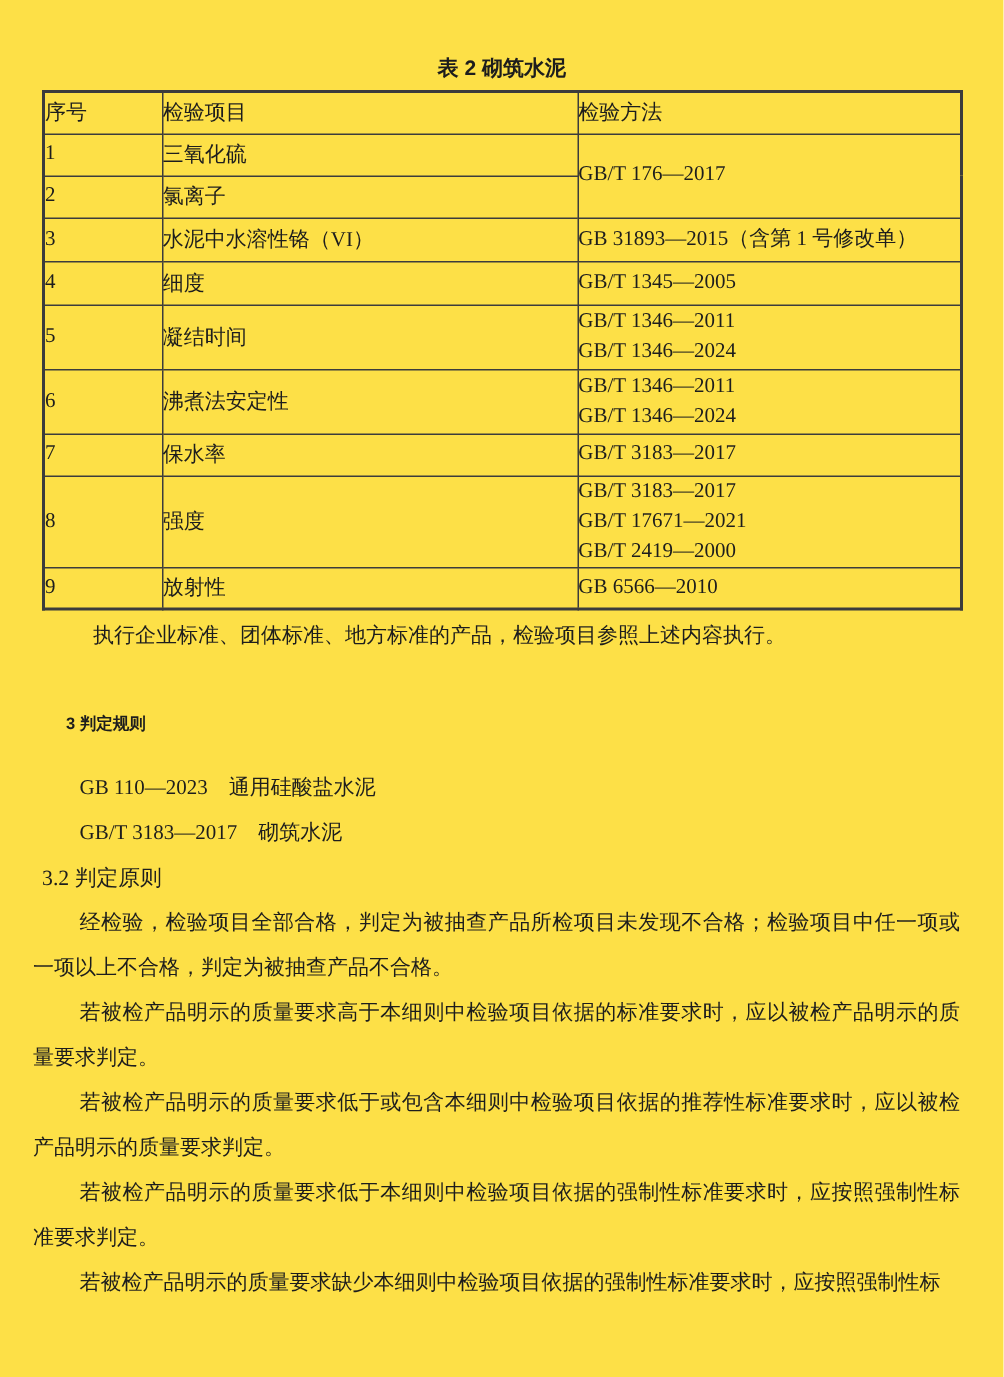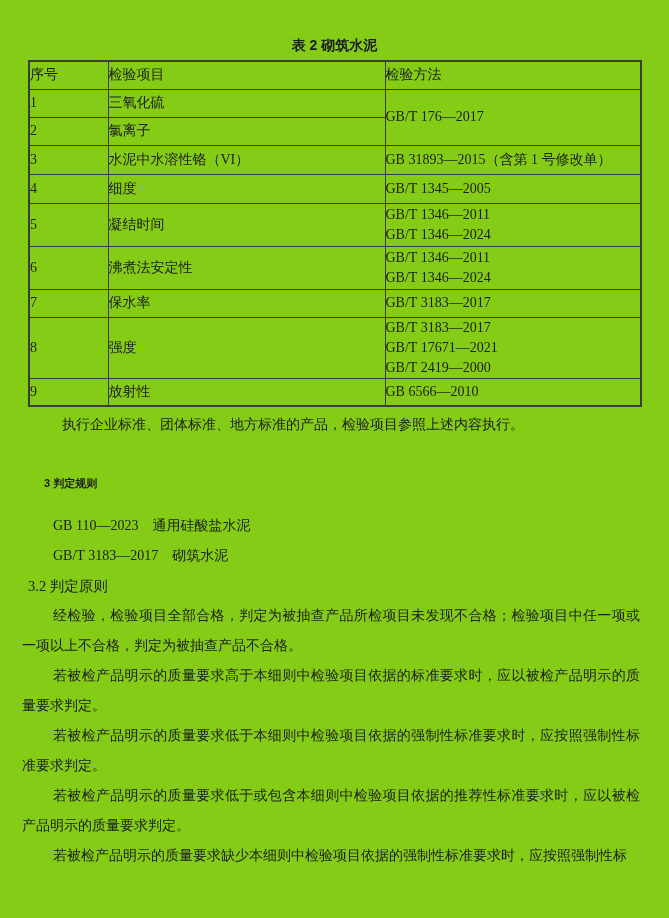--- a/index.html
+++ b/index.html
@@ -1,19 +1,19 @@
 <!DOCTYPE html>
 <html><head>
 <meta charset="utf-8">
 <style>
   html,body { margin:0; padding:0; background:#ffffff; }
   .page {
     position:relative;
     width:669px; height:918px;
-    background:#84cc16;
+    background:#fde047;
     overflow:hidden;
     color:#1d1d1d;
     font-family:"Liberation Serif","DejaVu Serif",serif;
   }
   .caption {
     margin:36px 0 6px 0;
     text-align:center;
     font-family:"Liberation Sans","DejaVu Sans",sans-serif;
     font-weight:bold;
     font-size:14px;
@@ -165,18 +165,18 @@
 
   <div class="sec">
     <h3>3 判定规则</h3>
 
     <p class="ref">GB 110—2023　通用硅酸盐水泥</p>
     <p class="ref">GB/T 3183—2017　砌筑水泥</p>
 
     <h4>3.2 判定原则</h4>
     <p class="para">经检验，检验项目全部合格，判定为被抽查产品所检项目未发现不合格；检验项目中任一项或一项以上不合格，判定为被抽查产品不合格。</p>
     <p class="para">若被检产品明示的质量要求高于本细则中检验项目依据的标准要求时，应以被检产品明示的质量要求判定。</p>
+    <p class="para">若被检产品明示的质量要求低于或包含本细则中检验项目依据的推荐性标准要求时，应以被检产品明示的质量要求判定。</p>
     <p class="para">若被检产品明示的质量要求低于本细则中检验项目依据的强制性标准要求时，应按照强制性标准要求判定。</p>
-    <p class="para">若被检产品明示的质量要求低于或包含本细则中检验项目依据的推荐性标准要求时，应以被检产品明示的质量要求判定。</p>
     <p class="para">若被检产品明示的质量要求缺少本细则中检验项目依据的强制性标准要求时，应按照强制性标</p>
   </div>
 
 </div>
 
 </body></html>

